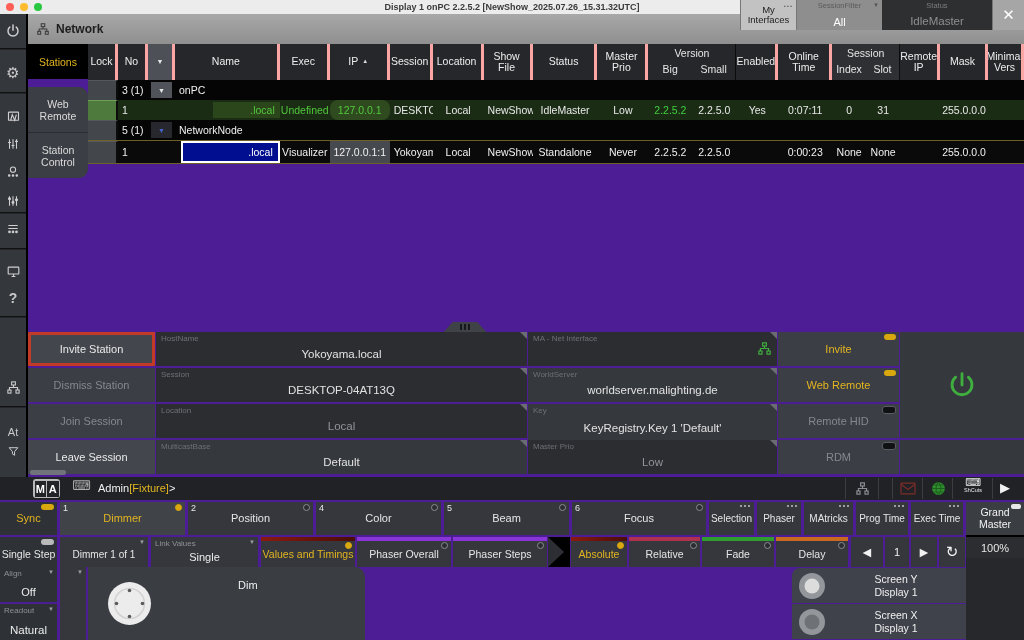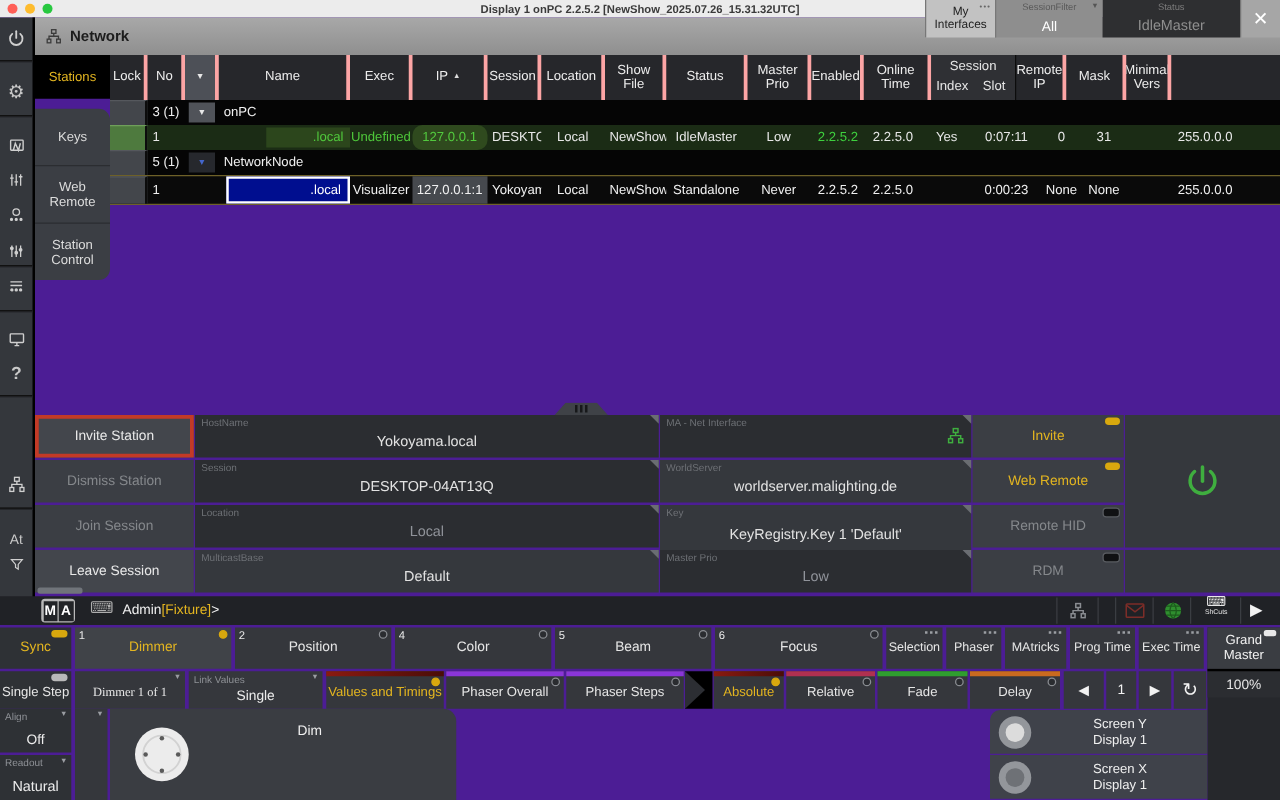--- a/index.html
+++ b/index.html
@@ -250,23 +250,20 @@
   <div class="abs wtbtn xbtn">
       <span>✕</span>
     </div>
 
   <div class="abs tabcol">
     <div class="tab-sel">
         <span>Stations</span>
       </div>
     <div class="tabgrp">
       <div class="tabitem">
-          <span>Keys</span>
-        </div>
-      <div class="tabitem">
           <span>Web Remote</span>
         </div>
       <div class="tabitem">
           <span>Station Control</span>
         </div>
     </div>
   </div>
 
   <div class="abs tbl">
     <div class="thead">
@@ -276,20 +273,27 @@
       <div class="hc c-name">Name</div>
       <div class="hc c-type">Exec</div>
       <div class="hc c-ip"><span>IP</span><span class="sortup">▲</span></div>
       <div class="hc c-sess">Session</div>
       <div class="hc c-loc">Location</div>
       <div class="hc c-show">Show
 File</div>
       <div class="hc c-stat">Status</div>
       <div class="hc c-mprio">Master
 Prio</div>
+      <div class="hgroup c-ver">
+        <div class="hgt">Version</div>
+        <div class="hgb">
+            <span>Big</span>
+            <span>Small</span>
+          </div>
+      </div>
       <div class="hc c-en">Enabled</div>
       <div class="hc c-onl">Online
 Time</div>
       <div class="hgroup c-sgrp" style="background:#2f3034;">
         <div class="hgt">Session</div>
         <div class="hgb">
             <span>Index</span>
             <span>Slot</span>
           </div>
       </div>
@@ -560,21 +564,21 @@
     </div>
   <div class="abs pbar" style="left:911px;width:52px;">
       <span class="pdots3"></span>
       <div class="plabel" style="font-size:10px;">Exec Time</div>
     </div>
 
   <div class="abs ebar" style="left:0;width:57px;background:#2e3135;">
     <span class="toggle" style="background:#b9b9b9;"></span>
     <div class="etext">Single Step</div>
   </div>
-  <div class="abs ebar" style="left:60px;width:88px;font-family:Liberation Serif, serif;">
+  <div class="abs ebar" style="left:60px;width:88px;">
     <span class="ddtri">▼</span>
     <div class="etext" style="font-size:10px;">Dimmer 1 of 1</div>
   </div>
   <div class="abs ebar" style="left:151px;width:107px;">
     <span class="lab8">Link Values</span>
     <span class="ddtri">▼</span>
     <span class="cval">Single</span>
   </div>
   <div class="abs ebar" style="left:261px;width:94px;">
     <span class="stripe" style="background:linear-gradient(90deg,#8a1a10,#4a0d07);"></span>

